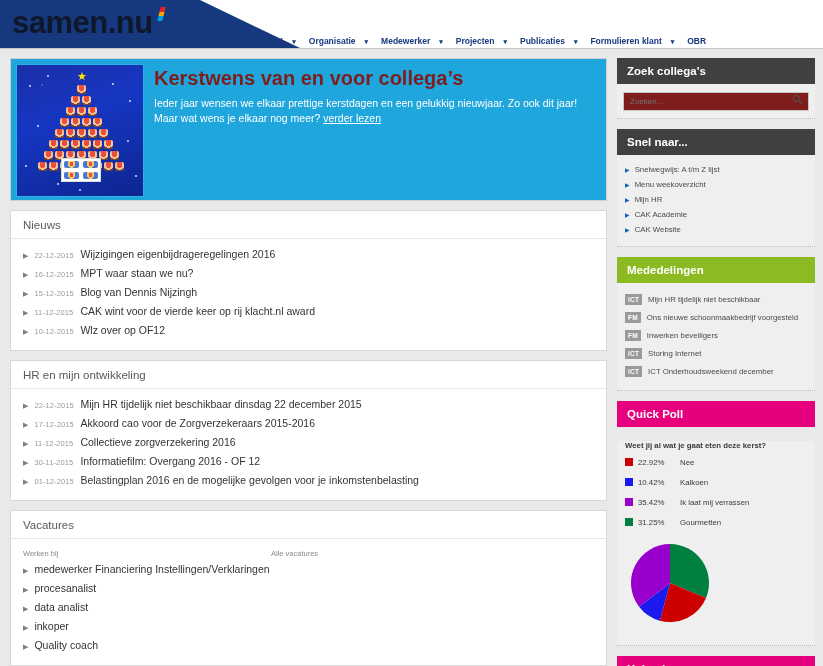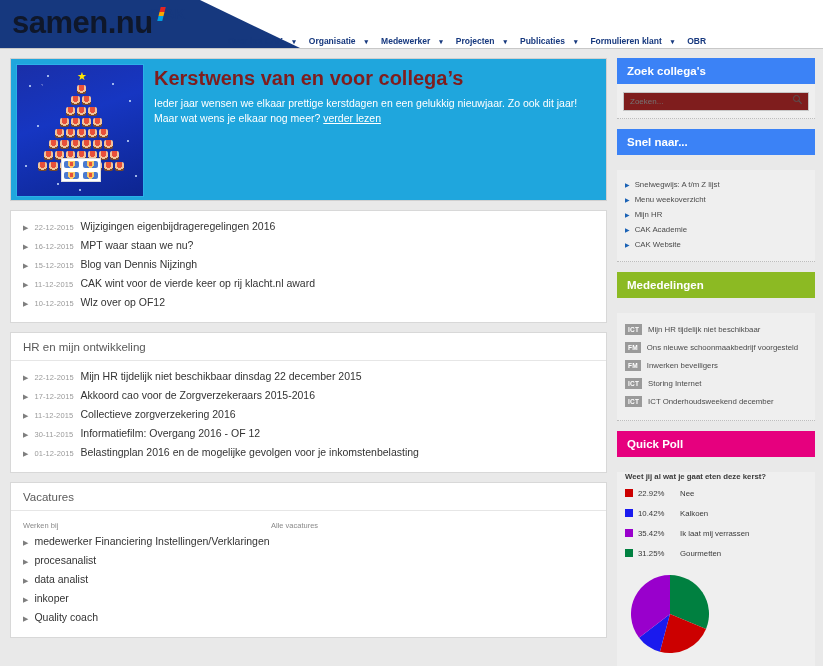--- a/index.html
+++ b/index.html
@@ -184,28 +184,27 @@
   .vac-subhead span:first-child { width: 248px; }
   ul.vaclist li { padding: 3px 0; }
 
   
   .widget { margin-bottom: 10px; }
   .w-head {
     color: #ffffff; font-size: 11.5px; font-weight: bold;
     padding: 6px 10px 6px 10px;
     line-height: 14px;
   }
-  .w-head.blue   { background: #3b82f6; }
+  .w-head.blue   { background: #404040; }
   .w-head.green  { background: #8cba23; }
   .w-head.pink   { background: #e6007e; }
   .w-body {
     background: #efefef;
     padding: 8px 8px 9px 8px;
     border-bottom: 1px dotted #bdbdbd;
-    margin-top: 15px;
   }
   .search-wrap {
     position: relative;
     background: #efefef;
     padding: 6px 6px 7px 6px;
     border-bottom: 1px dotted #bdbdbd;
   }
   .search-input {
     width: 100%; height: 19px;
     border: 1px solid #c6c6c6;
@@ -319,20 +318,21 @@
               <i></i>
             </div>
         </div>
         <div class="hero-body">
           <h1 class="hero-title">Kerstwens van en voor collega’s</h1>
           <p class="hero-text"><span>Ieder jaar wensen we elkaar prettige kerstdagen en een gelukkig nieuwjaar. Zo ook dit jaar! Maar wat wens je elkaar nog meer? </span><a href="#">verder lezen</a></p>
         </div>
       </div>
 
       <div class="panel">
+        <div class="panel-head">Nieuws</div>
         <div class="panel-body">
           <ul class="linklist">
             <li>
               <span class="bullet">▶</span>
               <span class="ldate">22-12-2015</span>
               <span class="ltitle">Wijzigingen eigenbijdrageregelingen 2016</span>
             </li>
             <li>
               <span class="bullet">▶</span>
               <span class="ldate">16-12-2015</span>

